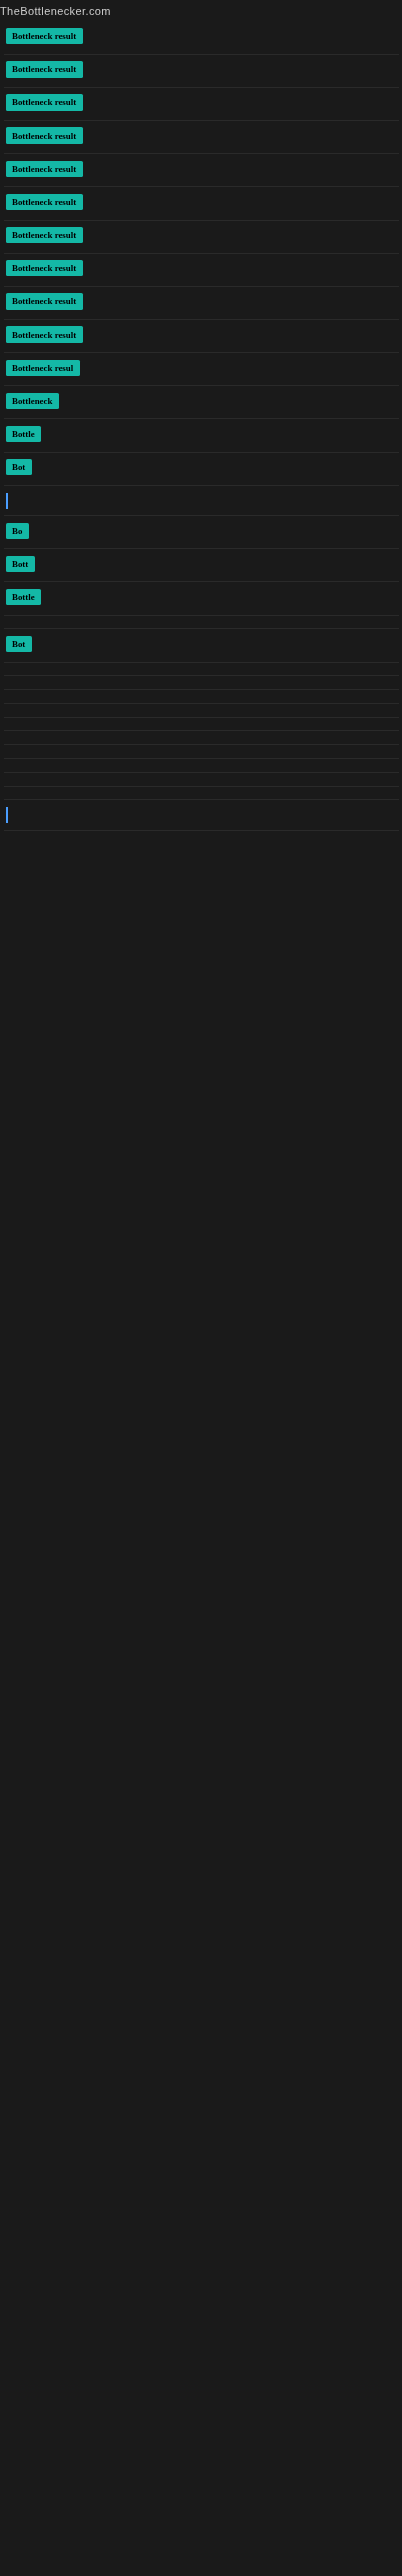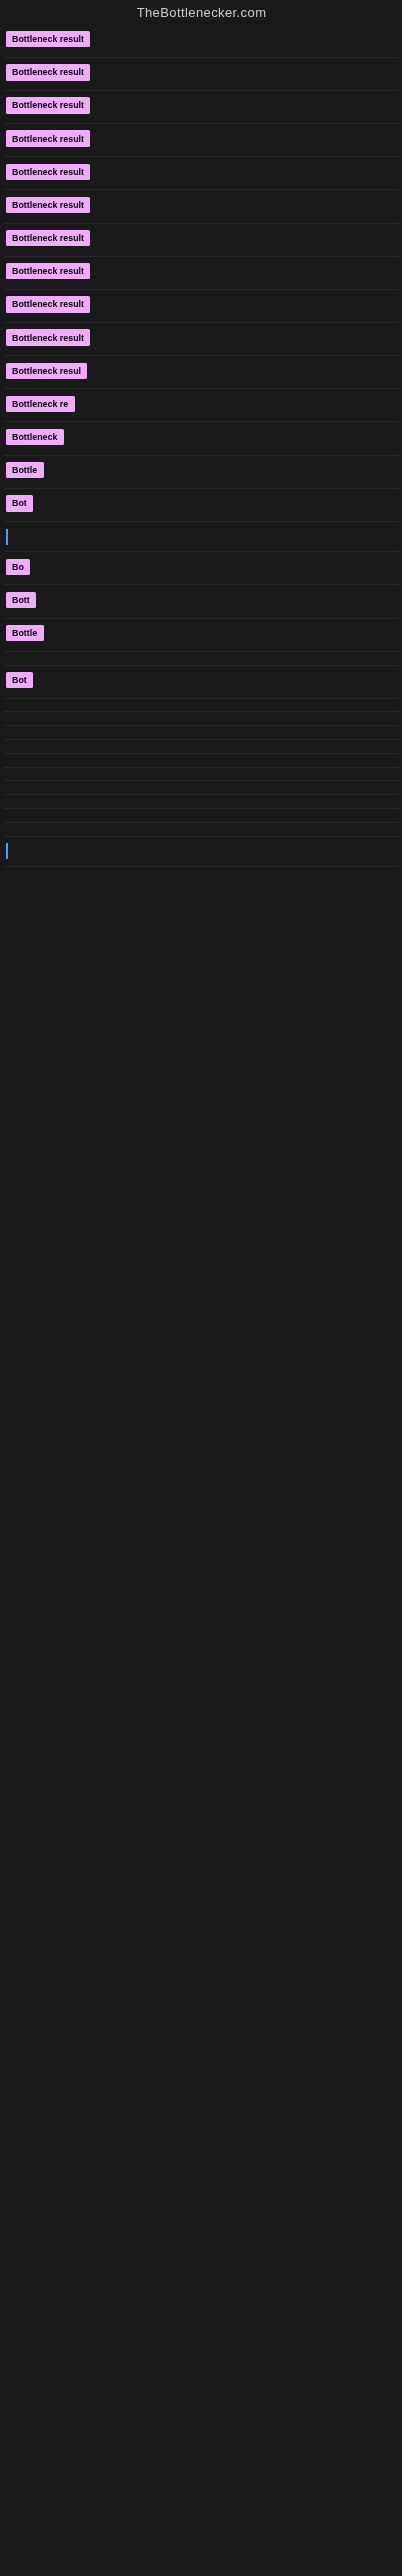--- a/index.html
+++ b/index.html
@@ -10,39 +10,39 @@
 
     body {
       background-color: #1a1a1a;
       width: 403px;
       min-height: 2576px;
       font-family: Arial, sans-serif;
       position: relative;
     }
 
     .site-title {
-      text-align: center;
       color: #cccccc;
-      font-size: 13px;
+      font-size: 11px;
       padding: 4.8px 0;
       letter-spacing: 0.4px;
     }
 
     .bottleneck-badge {
       display: inline-block;
-      background-color: #f0abfc;
+      background-color: #14b8a6;
       color: #000;
       font-size: 8.9px;
       font-weight: bold;
       padding: 3.2px 6.4px;
       border-radius: 1.6px;
       white-space: nowrap;
       overflow: hidden;
       text-overflow: ellipsis;
       max-width: 100%;
+      font-family: Liberation Serif, serif;
     }
 
     .cursor-bar {
       width: 2.4px;
       height: 16px;
       background-color: #4a9eff;
       display: inline-block;
       vertical-align: middle;
     }
 
@@ -65,21 +65,20 @@
     <div class="item-row"><span class="bottleneck-badge">Bottleneck result</span></div>
     <div class="item-row"><span class="bottleneck-badge">Bottleneck result</span></div>
     <div class="item-row"><span class="bottleneck-badge">Bottleneck result</span></div>
     <div class="item-row"><span class="bottleneck-badge">Bottleneck result</span></div>
     <div class="item-row"><span class="bottleneck-badge">Bottleneck result</span></div>
     <div class="item-row"><span class="bottleneck-badge">Bottleneck result</span></div>
     <div class="item-row"><span class="bottleneck-badge">Bottleneck result</span></div>
     <div class="item-row"><span class="bottleneck-badge">Bottleneck result</span></div>
     <div class="item-row"><span class="bottleneck-badge">Bottleneck result</span></div>
     <div class="item-row"><span class="bottleneck-badge">Bottleneck resul</span></div>
-    <div class="item-row"><span class="bottleneck-badge">Bottleneck re</span></div>
     <div class="item-row"><span class="bottleneck-badge">Bottleneck</span></div>
     <div class="item-row"><span class="bottleneck-badge">Bottle</span></div>
     <div class="item-row"><span class="bottleneck-badge">Bot</span></div>
     <div class="item-row"><span class="cursor-bar"></span></div>
     <div class="item-row"><span class="bottleneck-badge">Bo</span></div>
     <div class="item-row"><span class="bottleneck-badge">Bott</span></div>
     <div class="item-row"><span class="bottleneck-badge">Bottle</span></div>
     <div class="item-row"></div>
     <div class="item-row"><span class="bottleneck-badge">Bot</span></div>
     <div class="item-row"></div>

